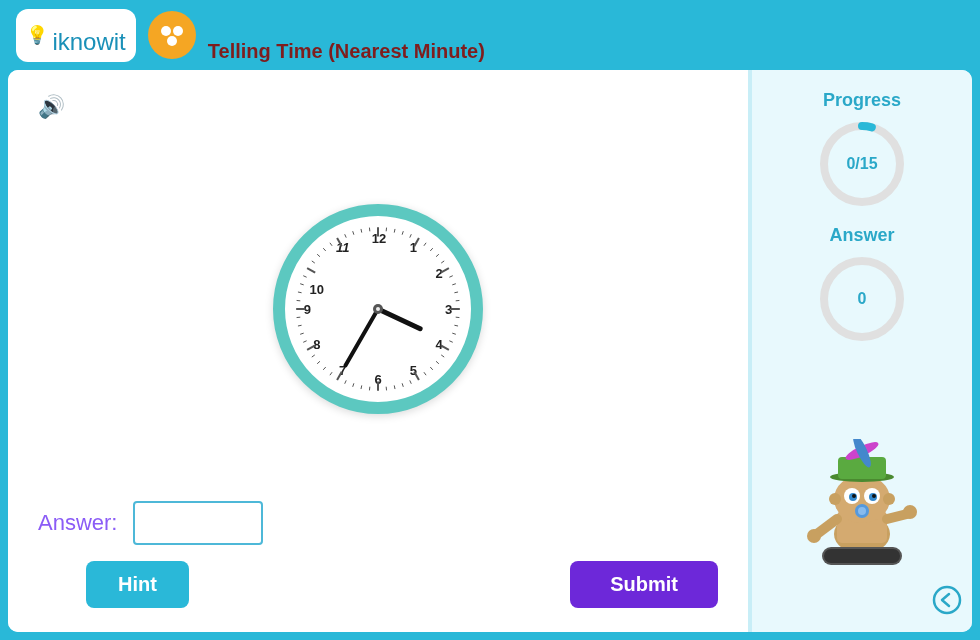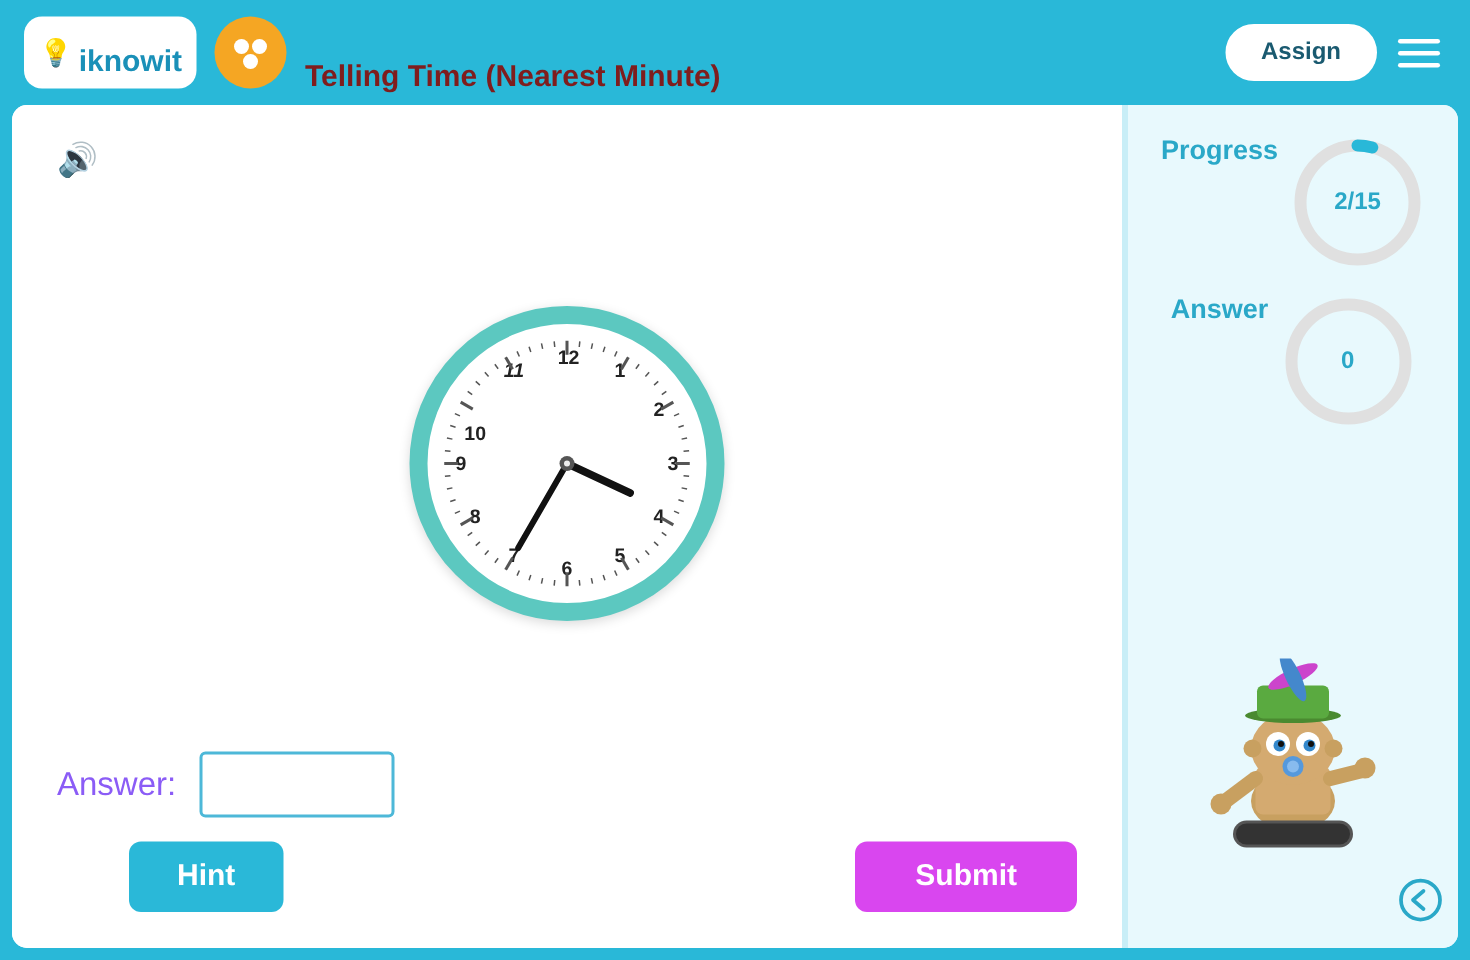--- a/index.html
+++ b/index.html
@@ -23,22 +23,22 @@
 
     .logo-box {
       background: white;
       border-radius: 12px;
       padding: 6px 10px;
       display: flex;
       align-items: center;
       gap: 4px;
     }
     .logo-text {
-      font-size: 20px;
-      font-weight: bold;
+      font-size: 24px;
+      font-weight: normal;
       color: #1a90b8;
       margin-top: 13px;
     }
     .logo-bulb {
       font-size: 18px;
       color: #1a90b8;
     }
 
     .topic-icon {
       width: 48px;
@@ -196,21 +196,21 @@
       background: #2ab8d8;
       border: none;
       border-radius: 8px;
       padding: 12px 32px;
       font-size: 20px;
       font-weight: bold;
       color: white;
       cursor: pointer;
     }
     .submit-btn {
-      background: #d946ef;
+      background: #6d28d9;
       border: none;
       border-radius: 8px;
       padding: 12px 40px;
       font-size: 20px;
       font-weight: bold;
       color: white;
       cursor: pointer;
     }
 
     
@@ -226,21 +226,22 @@
       border-radius: 0 10px 10px 0;
       display: flex;
       flex-direction: column;
       align-items: center;
       padding: 20px 10px 10px 10px;
       gap: 16px;
     }
 
     .stat-block {
       display: flex;
-      flex-direction: row;
+      flex-direction: column;
+      align-items: center;
       gap: 8px;
     }
     .stat-label {
       font-size: 18px;
       font-weight: bold;
       color: #2aa8c8;
     }
 
     .circle-stat {
       width: 90px;
@@ -289,28 +290,20 @@
   <div class="topic-icon">
     <svg width="30" height="30" viewBox="0 0 30 30">
       <circle cx="9" cy="11" r="5" fill="white"></circle>
       <circle cx="21" cy="11" r="5" fill="white"></circle>
       <circle cx="15" cy="21" r="5" fill="white"></circle>
     </svg>
   </div>
 
   <span class="topic-title">Telling Time (Nearest Minute)</span>
 
-  <div class="header-right">
-    <button class="assign-btn">Assign</button>
-    <button class="menu-btn">
-      <span></span>
-      <span></span>
-      <span></span>
-    </button>
-  </div>
 </div>
 
 <div class="main-area">
 
   <div class="left-panel">
 
     <div class="question-row">
       <span class="sound-icon">🔊</span>
     </div>
 
@@ -416,21 +409,21 @@
 
   <div class="right-panel">
 
     <div class="stat-block">
       <span class="stat-label">Progress</span>
       <div class="circle-stat">
         <svg width="90" height="90" viewBox="0 0 90 90">
           <circle cx="45" cy="45" r="38" fill="none" stroke="#e0e0e0" stroke-width="8"></circle>
           <circle cx="45" cy="45" r="38" fill="none" stroke="#29b8d8" stroke-width="8" stroke-dasharray="10 230" stroke-linecap="round"></circle>
         </svg>
-        <span class="circle-stat-value">2/15</span>
+        <span class="circle-stat-value">0/15</span>
       </div>
     </div>
 
     <div class="stat-block">
       <span class="stat-label">Answer</span>
       <div class="circle-stat">
         <svg width="90" height="90" viewBox="0 0 90 90">
           <circle cx="45" cy="45" r="38" fill="none" stroke="#e0e0e0" stroke-width="8"></circle>
         </svg>
         <span class="circle-stat-value">0</span>

